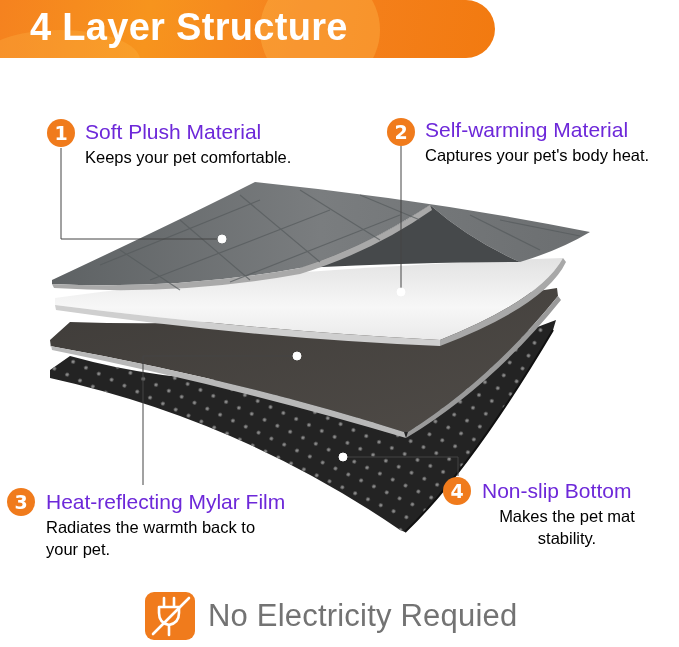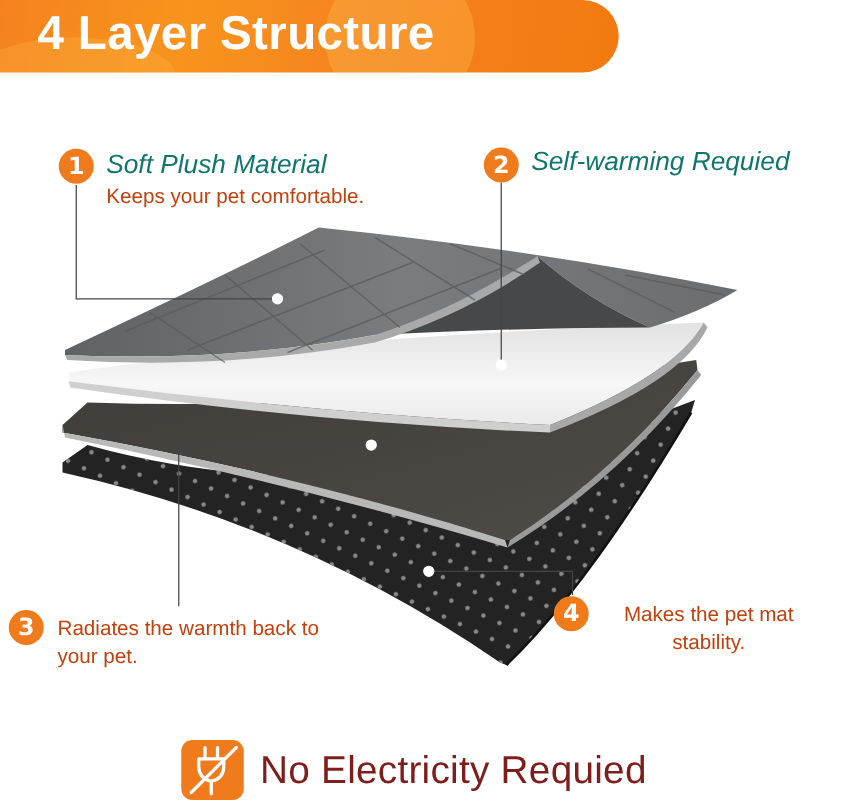--- a/index.html
+++ b/index.html
@@ -30,37 +30,36 @@
     .mat { position: absolute; left: 0; top: 0; width: 679px; height: 647px; }
 
     .badge {
       position: absolute; width: 28px; height: 28px; border-radius: 50%;
       background: #f07b1c; color: #ffffff;
       font-family: "DejaVu Sans", sans-serif; font-weight: bold;
       font-size: 19px; line-height: 28px; text-align: center;
     }
     .label { position: absolute; white-space: nowrap; }
     .label-title {
-      font-family: "Liberation Sans", sans-serif; font-size: 21px; color: #0f766e;
+      font-family: "Liberation Sans", sans-serif; font-size: 21px; color: #6d28d9;
       line-height: 24px;
-      font-style: italic;
     }
     .label-sub {
-      font-family: "Liberation Sans", sans-serif; font-size: 16.5px; color: #c2410c;
+      font-family: "Liberation Sans", sans-serif; font-size: 16.5px; color: #000000;
       line-height: 22px; margin-top: 2px; white-space: normal;
     }
 
     .footer-icon {
       position: absolute; left: 145px; top: 592px; width: 50px; height: 48px;
       background: #f07b1c; border-radius: 9px;
     }
     .footer-text {
       position: absolute; left: 208px; top: 598px;
       font-family: "Liberation Sans", sans-serif; font-size: 31px;
-      color: #7f1d1d; white-space: nowrap; letter-spacing: 0.2px;
+      color: #737373; white-space: nowrap; letter-spacing: 0.2px;
     }
   </style>
 </head>
 <body>
 
 <div class="banner">
   <span class="banner-title">4 Layer Structure</span>
 </div>
 
 <svg class="mat" viewBox="0 0 679 647" xmlns="http://www.w3.org/2000/svg">
@@ -137,30 +136,33 @@
 </svg>
 
 <div class="badge" style="left:47px; top:119px;">1</div>
 <div class="label" style="left:85px; top:120px;">
   <div class="label-title">Soft Plush Material</div>
   <div class="label-sub">Keeps your pet comfortable.</div>
 </div>
 
 <div class="badge" style="left:387px; top:118px;">2</div>
 <div class="label" style="left:425px; top:118px;">
-  <div class="label-title">Self-warming Requied</div>
+  <div class="label-title">Self-warming Material</div>
+  <div class="label-sub">Captures your pet's body heat.</div>
 </div>
 
 <div class="badge" style="left:7px; top:488px;">3</div>
 <div class="label" style="left:46px; top:490px;">
+  <div class="label-title">Heat-reflecting Mylar Film</div>
   <div class="label-sub" style="width:240px;">Radiates the warmth back to your pet.</div>
 </div>
 
 <div class="badge" style="left:443px; top:477px;">4</div>
 <div class="label" style="left:482px; top:479px;">
+  <div class="label-title">Non-slip Bottom</div>
   <div class="label-sub" style="width:170px;text-align:center;">Makes the pet mat stability.</div>
 </div>
 
 <div class="footer-icon">
   <svg width="50" height="48" viewBox="0 0 50 48" xmlns="http://www.w3.org/2000/svg">
     <g stroke="#ffffff" stroke-width="2.6" fill="none" stroke-linecap="round" stroke-linejoin="round">
       <line x1="19" y1="6" x2="19" y2="14"></line>
       <line x1="29" y1="6" x2="29" y2="14"></line>
       <path d="M14,15 L34,15 L34,21 Q34,31 24,33 Q14,31 14,21 Z"></path>
       <line x1="24" y1="33" x2="24" y2="43"></line>

